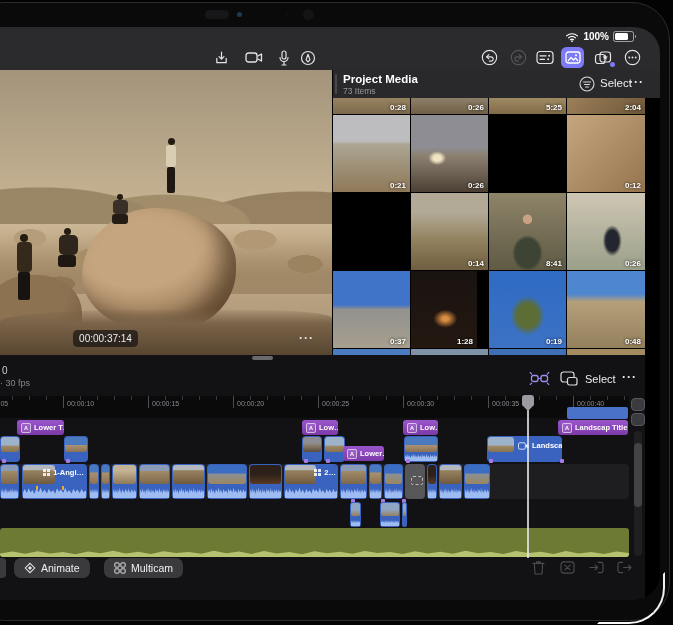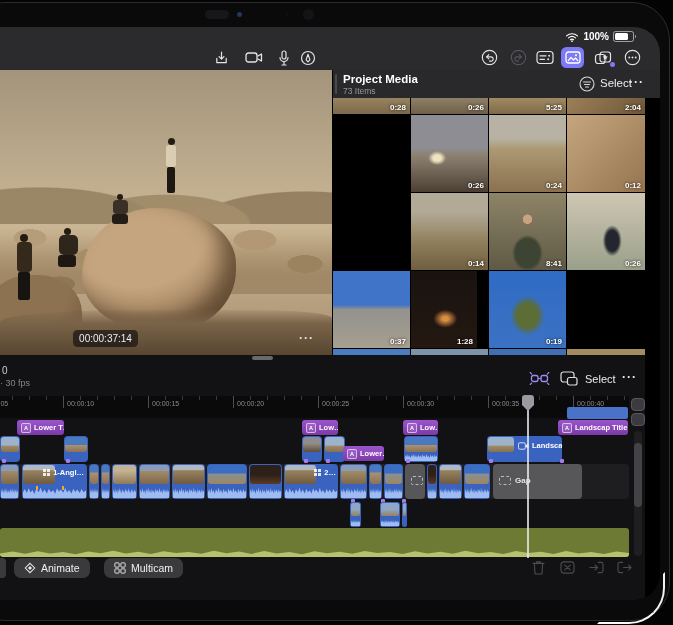--- a/index.html
+++ b/index.html
@@ -294,26 +294,26 @@
     <div class="mc g12" style="left:411px;top:71px;width:77px;height:16px;">
         <span class="dur">0:26</span>
       </div>
     <div class="mc g13" style="left:489px;top:71px;width:77px;height:16px;">
         <span class="dur">5:25</span>
       </div>
     <div class="mc g14" style="left:567px;top:71px;width:78px;height:16px;">
         <span class="dur">2:04</span>
       </div>
 
+    <div class="mc g21" style="left:333px;top:88px;width:77px;height:77px;">
+        <span class="dur">0:21</span>
+      </div>
     <div class="mc g22" style="left:411px;top:88px;width:77px;height:77px;">
         <span class="dur">0:26</span>
       </div>
-    <div class="mc g23" style="left:489px;top:88px;width:77px;height:77px;">
-        <span class="dur">0:24</span>
-      </div>
     <div class="mc g24" style="left:567px;top:88px;width:78px;height:77px;">
         <span class="dur">0:12</span>
       </div>
 
     <div class="mc g32" style="left:411px;top:166px;width:77px;height:77px;">
         <span class="dur">0:14</span>
       </div>
     <div class="mc g33" style="left:489px;top:166px;width:77px;height:77px;">
         <span class="dur">8:41</span>
       </div>
@@ -322,20 +322,23 @@
       </div>
 
     <div class="mc g41" style="left:333px;top:244px;width:77px;height:77px;">
         <span class="dur">0:37</span>
       </div>
     <div class="mc g42" style="left:411px;top:244px;width:66px;height:77px;">
         <span class="dur">1:28</span>
       </div>
     <div class="mc g43" style="left:489px;top:244px;width:77px;height:77px;">
         <span class="dur">0:19</span>
+      </div>
+    <div class="mc g44" style="left:567px;top:244px;width:78px;height:77px;">
+        <span class="dur">0:48</span>
       </div>
 
     <div class="mc g51" style="left:333px;top:322px;width:77px;height:6px;"></div>
     <div class="mc g52" style="left:411px;top:322px;width:77px;height:6px;"></div>
     <div class="mc g53" style="left:489px;top:322px;width:77px;height:6px;"></div>
     <div class="mc g54" style="left:567px;top:322px;width:78px;height:6px;"></div>
 
     <div class="tl">
       <div class="divider"></div>
       <div class="tinfo1">0</div>
@@ -507,26 +510,20 @@
           <div class="wav"></div>
         </div>
       <div class="sc" style="left:439px;width:23px;">
           <div class="sth thB"></div>
           <div class="wav"></div>
         </div>
       <div class="sc" style="left:464px;width:26px;">
           <div class="sth thD"></div>
           <div class="wav"></div>
         </div>
-      <div class="sc scg" style="left:493px;width:89px;">
-          <div class="gaplabel">
-            <span class="gapicon"></span>
-            <span>Gap</span>
-          </div>
-        </div>
 
       <div class="cdot" style="left:351px;top:144px;"></div>
       <div class="cdot" style="left:381px;top:144px;"></div>
       <div class="cdot" style="left:402px;top:144px;"></div>
 
       <div class="cm" style="left:350px;width:11px;">
           <div class="cmth"></div>
           <div class="wav" style="height:8px;"></div>
         </div>
       <div class="cm" style="left:380px;width:20px;">

